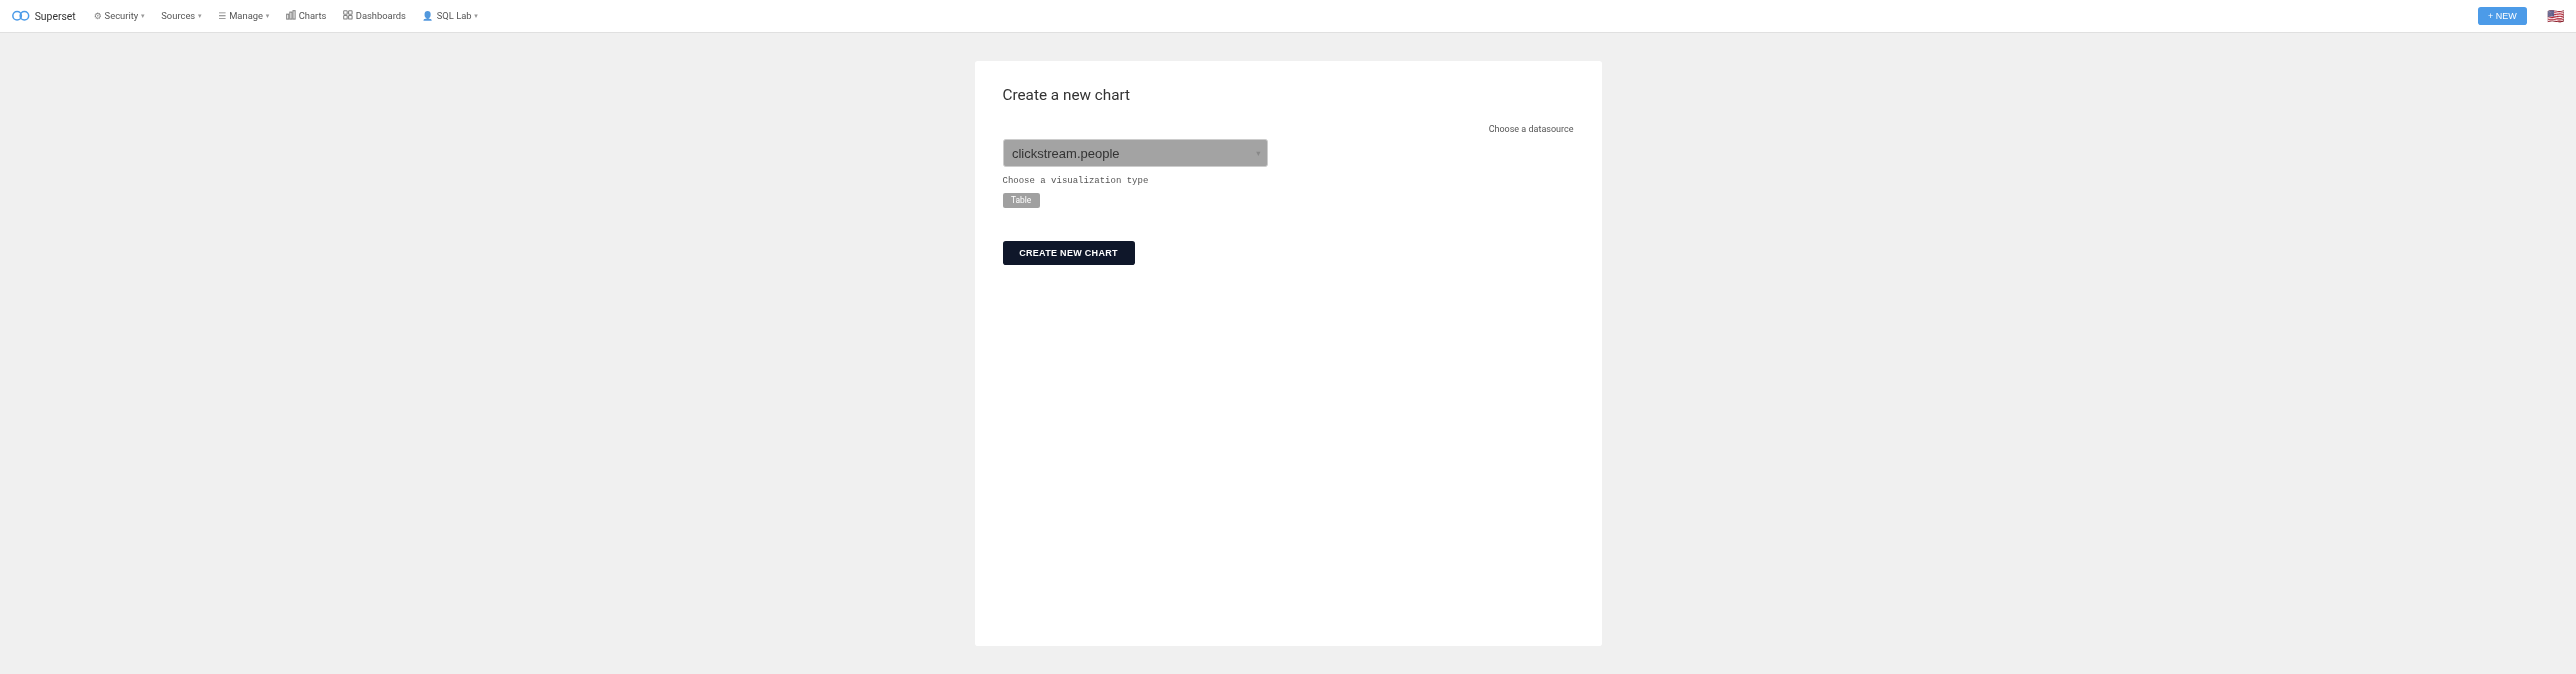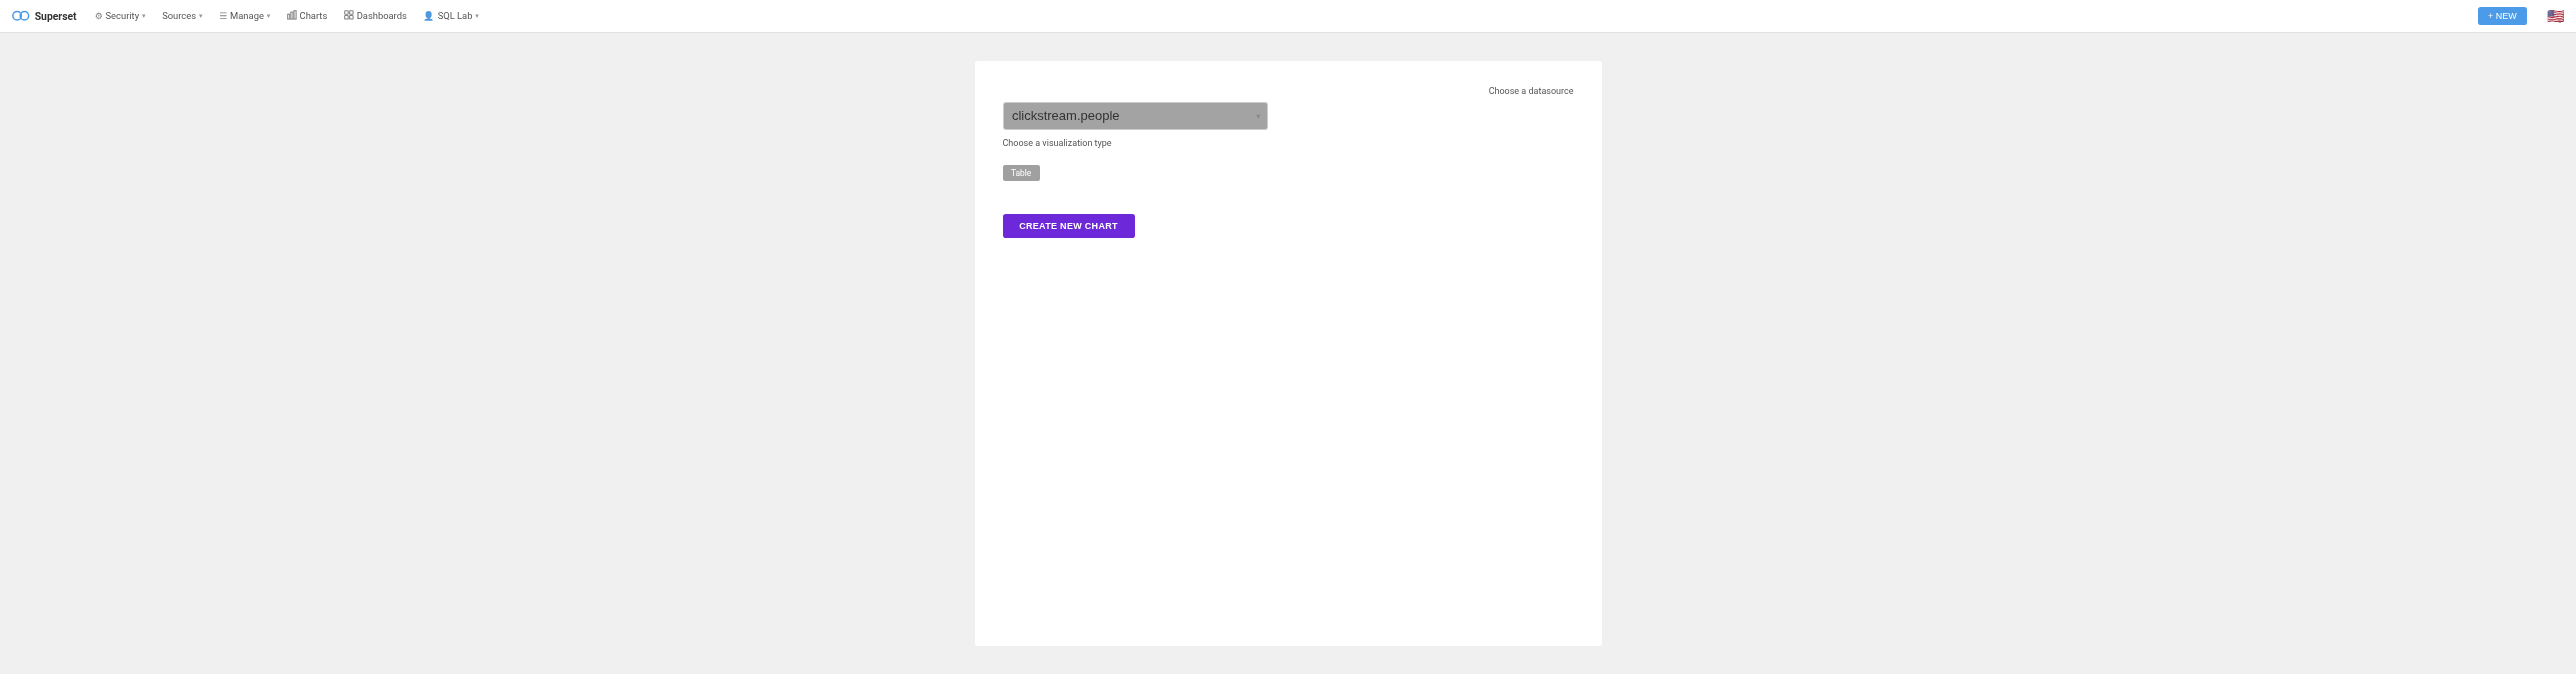--- a/index.html
+++ b/index.html
@@ -39,21 +39,21 @@
       text-decoration: none;
     }
 
     .navbar-brand-logo {
       width: 19.5px;
       height: 19.5px;
     }
 
     .navbar-brand-text {
       font-size: 10.4px;
-      font-weight: 700;
+      font-weight: 400;
       color: #333;
     }
 
     .navbar-nav {
       display: flex;
       align-items: center;
       gap: 2.8px;
       flex: 1;
     }
 
@@ -183,36 +183,37 @@
     }
 
     .external-link-icon {
       font-size: 7.7px;
       margin-left: 1.4px;
     }
 
     .viz-type-label {
       font-size: 9px;
       color: #555;
-      margin-bottom: 17px;
+      margin-bottom: 7px;
       display: block;
+      font-family: Liberation Mono, monospace;
     }
 
     .viz-type-badge {
       display: inline-block;
       background-color: #a0a0a0;
       color: #fff;
       font-size: 8.4px;
       padding: 2.8px 8.4px;
       border-radius: 2.1px;
       margin-bottom: 22px;
     }
 
     .btn-create {
-      background-color: #6d28d9;
+      background-color: #0f172a;
       color: #fff;
       border: none;
       border-radius: 2.8px;
       padding: 7px 16.7px;
       font-size: 9px;
       font-weight: 600;
       cursor: pointer;
       letter-spacing: 0.3px;
       text-transform: uppercase;
     }
@@ -274,20 +275,21 @@
   </div>
 
   <div class="navbar-right">
     <button class="btn-new">+ NEW</button>
     <span class="flag-icon">🇺🇸</span>
   </div>
 </nav>
 
 <div class="page-content">
   <div class="card">
+    <h1 class="card-title">Create a new chart</h1>
 
     <label class="form-label">Choose a datasource</label>
 
     <div class="datasource-select-wrapper">
       <select class="datasource-select">
         <option>clickstream.people</option>
       </select>
       <span class="select-arrow">▾</span>
     </div>
 

